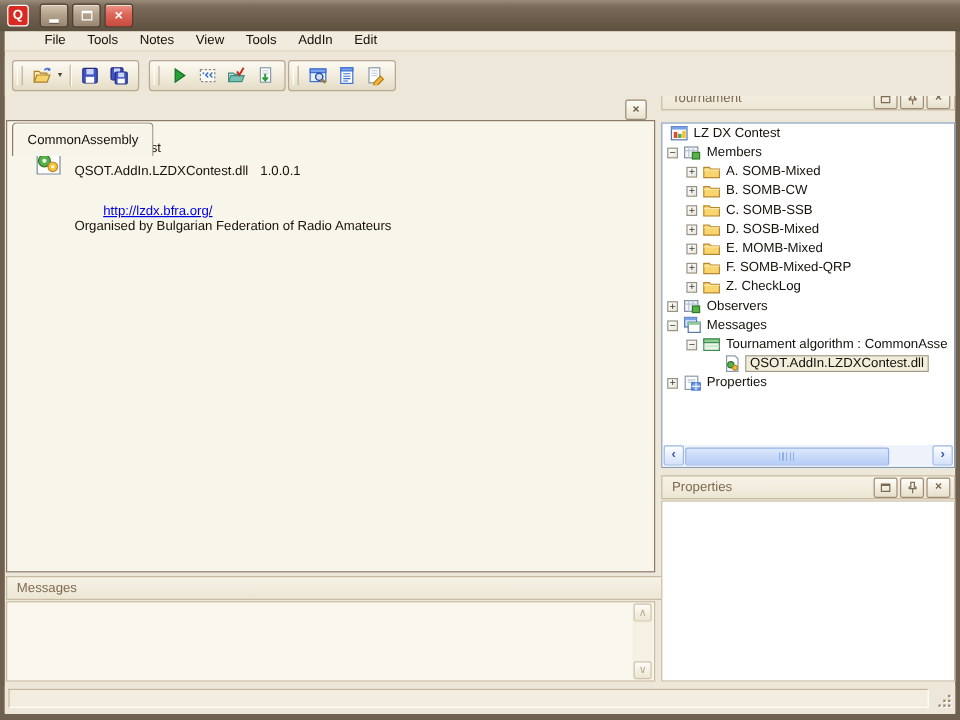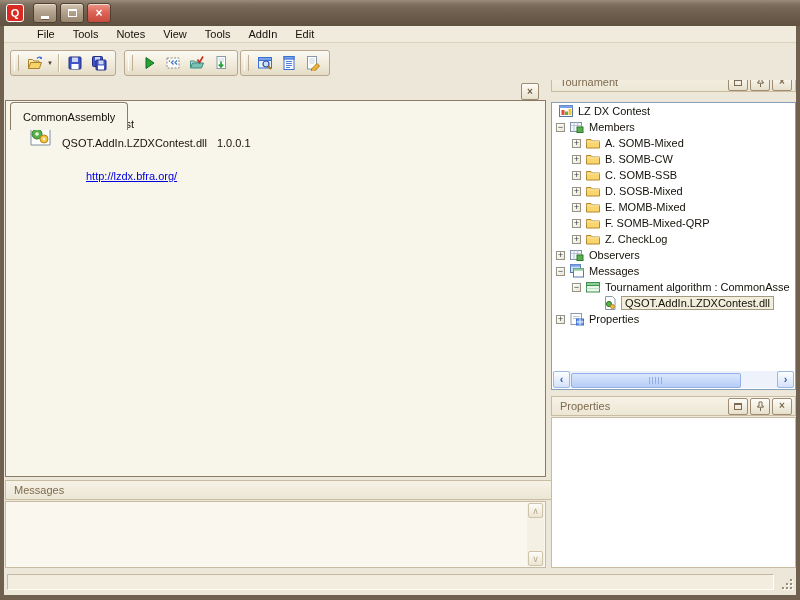--- a/index.html
+++ b/index.html
@@ -245,20 +245,21 @@
         <circle cx="13" cy="19" r="1.8" fill="#eaf6e7"></circle>
         <circle cx="20" cy="24" r="4" fill="#f2c23a" stroke="#b8862c"></circle>
         <circle cx="20" cy="24" r="1.4" fill="#fdf3ce"></circle>
       </svg>
     </div>
     <div class="doc-title">LZ DX Contest</div>
     <div class="doc-assembly">
       <span>QSOT.AddIn.LZDXContest.dll</span><span class="doc-version">1.0.0.1</span>
     </div>
     <a class="doc-link" href="#">http://lzdx.bfra.org/</a>
+    <div class="doc-desc">Organised by Bulgarian Federation of Radio Amateurs</div>
   </div>
 
   <div class="panel-header tournament-header">
     <span class="panel-title">Tournament</span>
     <span class="ph-btn">
         <span class="ph-max"></span>
       </span>
     <span class="ph-btn">
       <svg width="9" height="11" viewBox="0 0 9 11">
           <path d="M3 1h3v4h1.3v1.2H1.7V5H3z" fill="none" stroke="#7e6a4f"></path>

